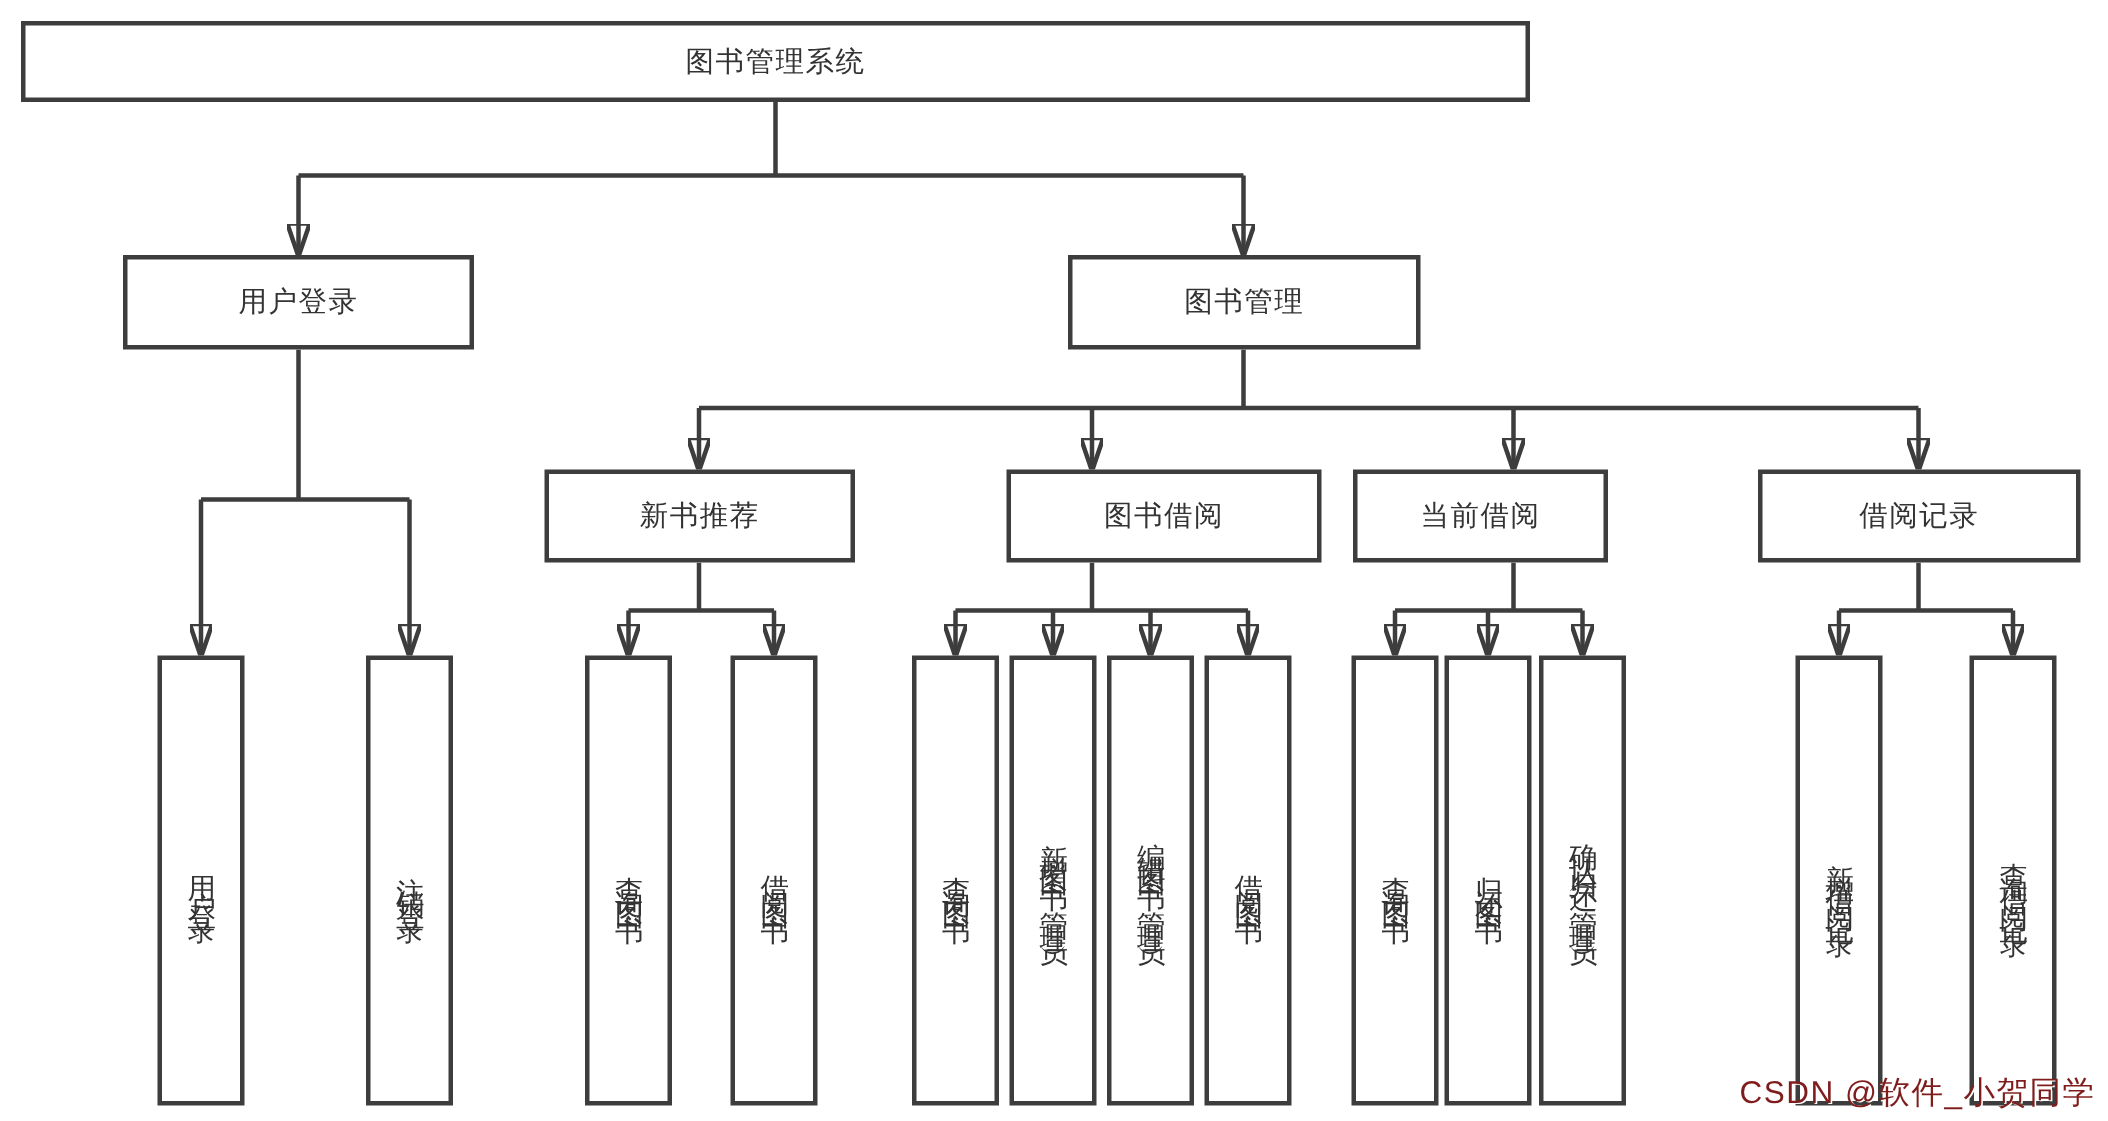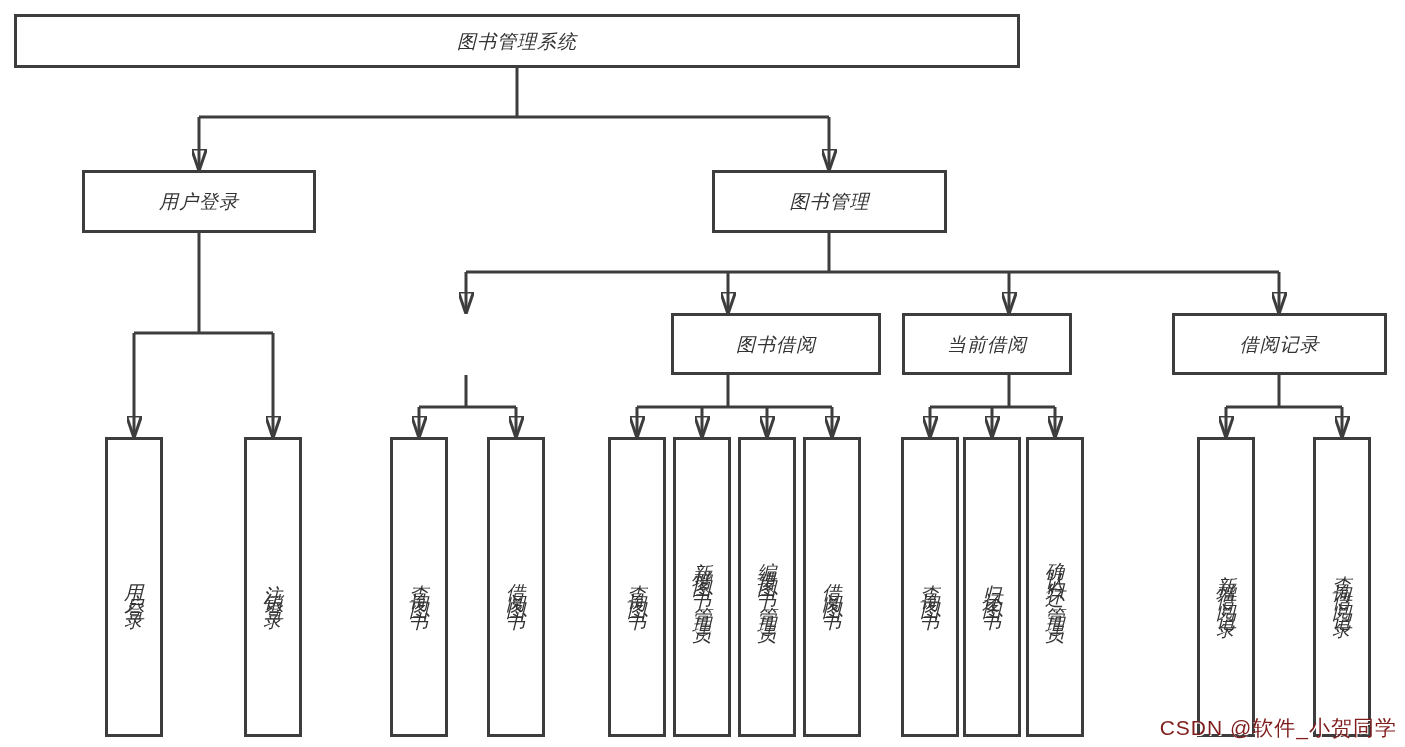--- a/index.html
+++ b/index.html
@@ -5,21 +5,21 @@
   html,body{margin:0;padding:0;background:#ffffff;}
   #stage{
     position:relative;width:1405px;height:747px;background:#ffffff;overflow:hidden;
     font-family:"Liberation Sans", sans-serif;color:#333333;
   }
   #wires{position:absolute;left:0;top:0;width:1405px;height:747px;}
   #wires path{stroke:#3d3d3d;stroke-width:3;fill:none;}
   .box{
     position:absolute;box-sizing:border-box;background:#ffffff;
     border:3px solid #3d3d3d;display:flex;align-items:center;justify-content:center;
-    font-size:19px;line-height:1;letter-spacing:1px;z-index:2;font-style:italic;
+    font-size:19px;line-height:1;letter-spacing:1px;z-index:2;
   }
   .v{
     writing-mode:vertical-rl;text-orientation:mixed;
     font-size:19px;letter-spacing:9px;
   }
   
   #root      {left:14px;  top:14px;  width:1006px;height:54px;}
   
   #n-login   {left:82px;  top:170px; width:234px; height:63px;}
   #n-mgmt    {left:712px; top:170px; width:235px; height:63px;}
@@ -107,20 +107,21 @@
       <path d="M1226,407 V437" marker-end="url(#arrow)"></path>
       <path d="M1342,407 V437" marker-end="url(#arrow)"></path>
     </g>
   </svg>
 
   <div class="box" id="root">图书管理系统</div>
 
   <div class="box" id="n-login">用户登录</div>
   <div class="box" id="n-mgmt">图书管理</div>
 
+  <div class="box" id="n-rec">新书推荐</div>
   <div class="box" id="n-borrow">图书借阅</div>
   <div class="box" id="n-current">当前借阅</div>
   <div class="box" id="n-records">借阅记录</div>
 
   <div class="box leaf v" id="l-login1">用户登录</div>
   <div class="box leaf v" id="l-logout">注销登录</div>
 
   <div class="box leaf v" id="l-rec-q">查询图书</div>
   <div class="box leaf v" id="l-rec-b">借阅图书</div>
 

